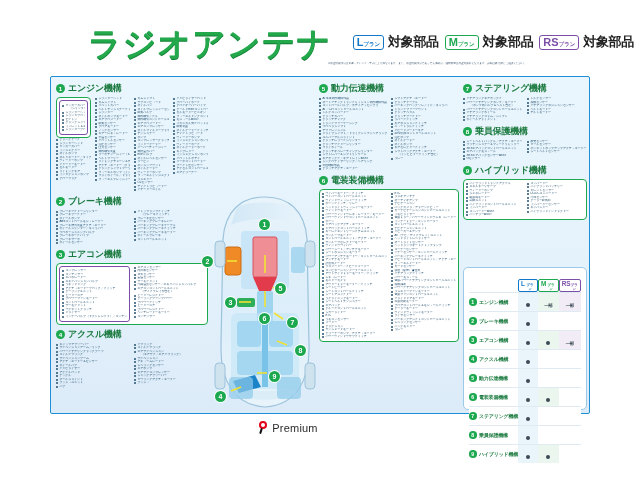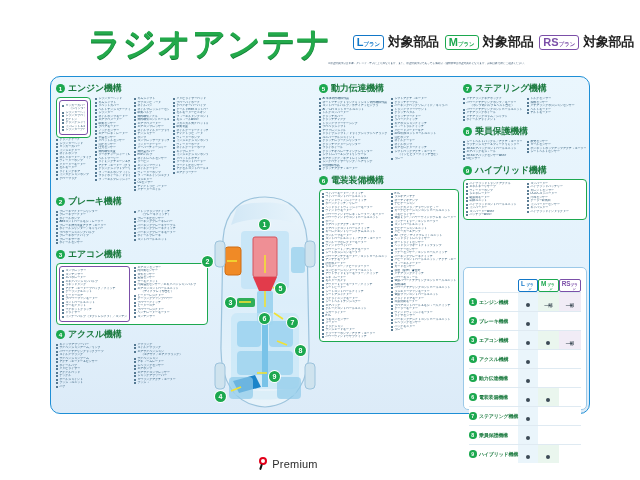--- a/index.html
+++ b/index.html
@@ -36,21 +36,21 @@
   .plan-chip.m{border-color:#1ca84f;}
   .plan-chip.m .pl,.plan-chip.m .pp{color:#1ca84f;}
   .plan-chip.rs{border-color:#7b4fa8;}
   .plan-chip.rs .pl,.plan-chip.rs .pp{color:#7b4fa8;}
   .plan-label{font-size:13px;font-weight:bold;color:#222;white-space:nowrap;letter-spacing:-.3px;}
   .plan-note{position:absolute;right:6px;top:62px;width:306px;text-align:left;
     font-size:2.6px;line-height:3.4px;color:#33506b;white-space:nowrap;overflow:hidden;}
 
   
   .panel{position:absolute;left:50px;top:76px;width:540px;height:338px;
-    border:1.6px solid #1e8fd6;border-radius:10px;
+    border:1.6px solid #1e8fd6;border-radius:2px;
     background:linear-gradient(180deg,#eaf6fd 0%,#e4f2fc 55%,#dcebf8 100%);
     box-sizing:border-box;}
 
   .col{position:absolute;top:5px;}
   .col-a{left:5px;width:152px;}
   .col-mid{left:268px;width:140px;}
   .col-c{left:412px;width:124px;}
 
   .sec{margin-bottom:3px;}
   .sec-head{display:flex;align-items:center;gap:3px;margin-bottom:2px;}
@@ -98,21 +98,21 @@
   .rowlabel .rtxt{font-size:5px;color:#1b7a3f;font-weight:bold;letter-spacing:-.2px;}
   .cell{text-align:center;height:13.3px;border-top:.7px solid #dfeaf2;}
   .cell.l{background:#eaf5fb;width:26px;}
   .cell.m{background:#eaf6ee;width:26px;}
   .cell.rs{background:#f1ecf6;width:26px;}
   .cell.blank{background:#fff;}
   .dot{display:inline-block;width:4px;height:4px;border-radius:50%;background:#3c4a55;}
   .partial{font-size:4.4px;color:#3c4a55;font-weight:bold;white-space:nowrap;letter-spacing:-.3px;}
 
   
-  .footer{position:absolute;left:0;top:456px;width:576px;text-align:center;}
+  .footer{position:absolute;left:0;top:420px;width:576px;text-align:center;}
   .plogo{display:inline-flex;align-items:center;gap:3px;}
   .plogo .gl{position:relative;width:11px;height:13px;}
   .plogo .ring{position:absolute;left:1px;top:0;width:8px;height:8px;border:2px solid #e2001a;border-radius:50%;box-sizing:border-box;}
   .plogo .stick{position:absolute;left:1.5px;top:7px;width:2px;height:6px;background:#111;transform:rotate(18deg);border-radius:1px;}
   .plogo .ptxt{font-size:11px;color:#2b2b2b;letter-spacing:.2px;}
 </style>
 </head>
 <body>
 
 <div class="page">

